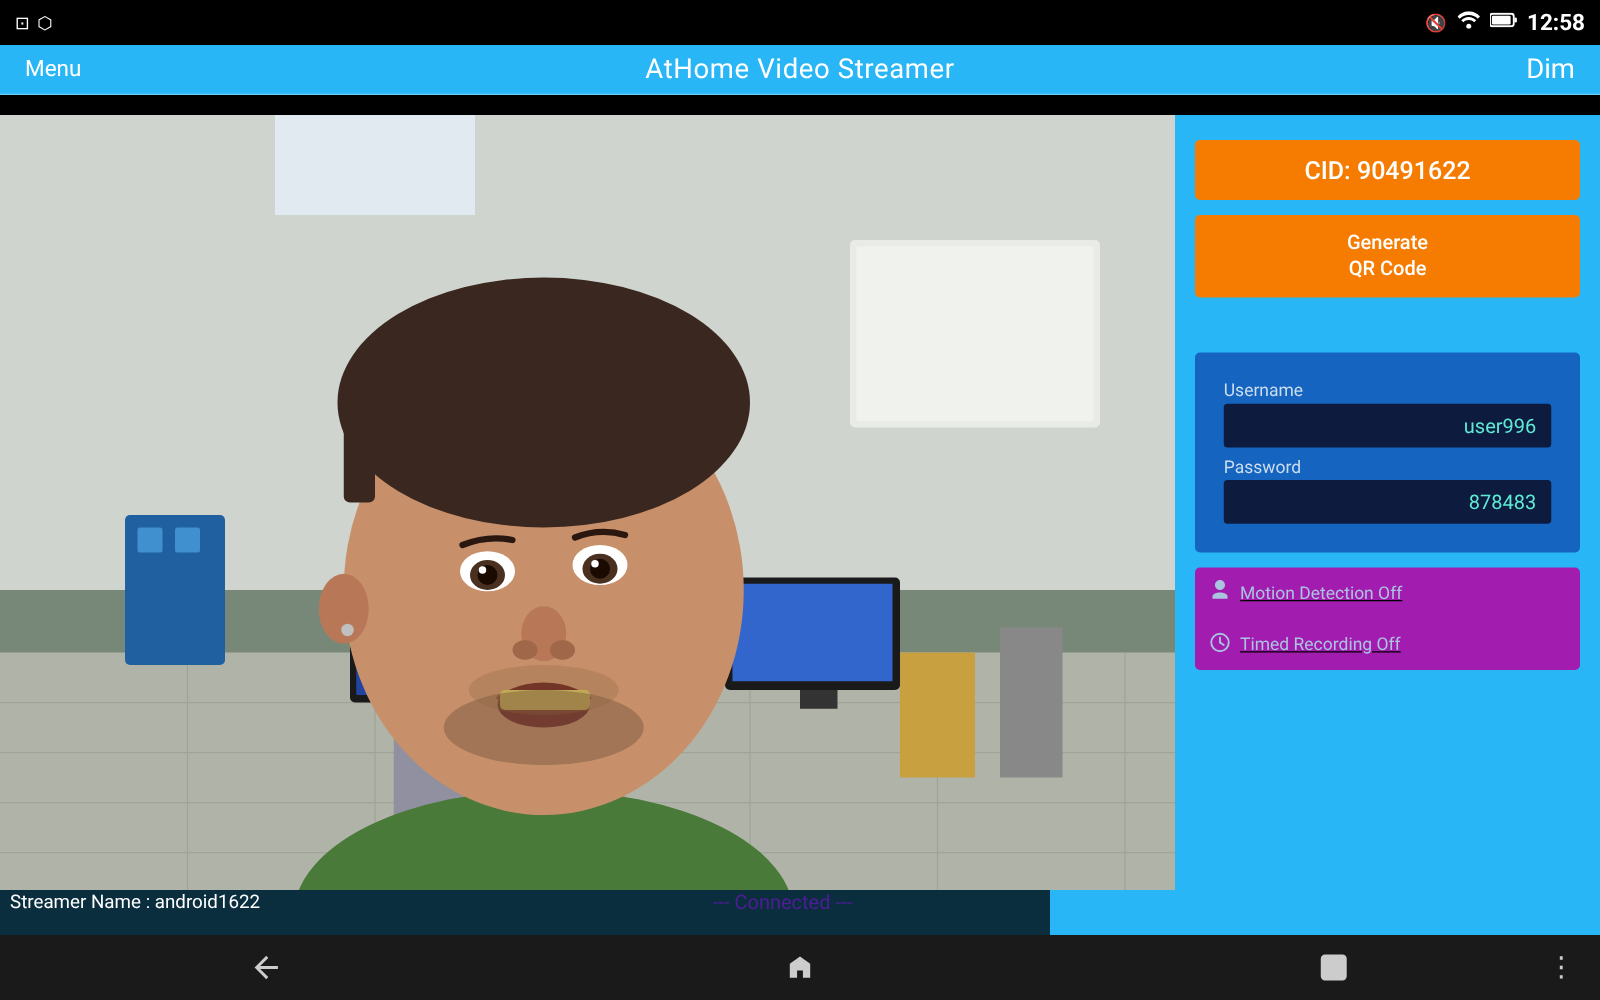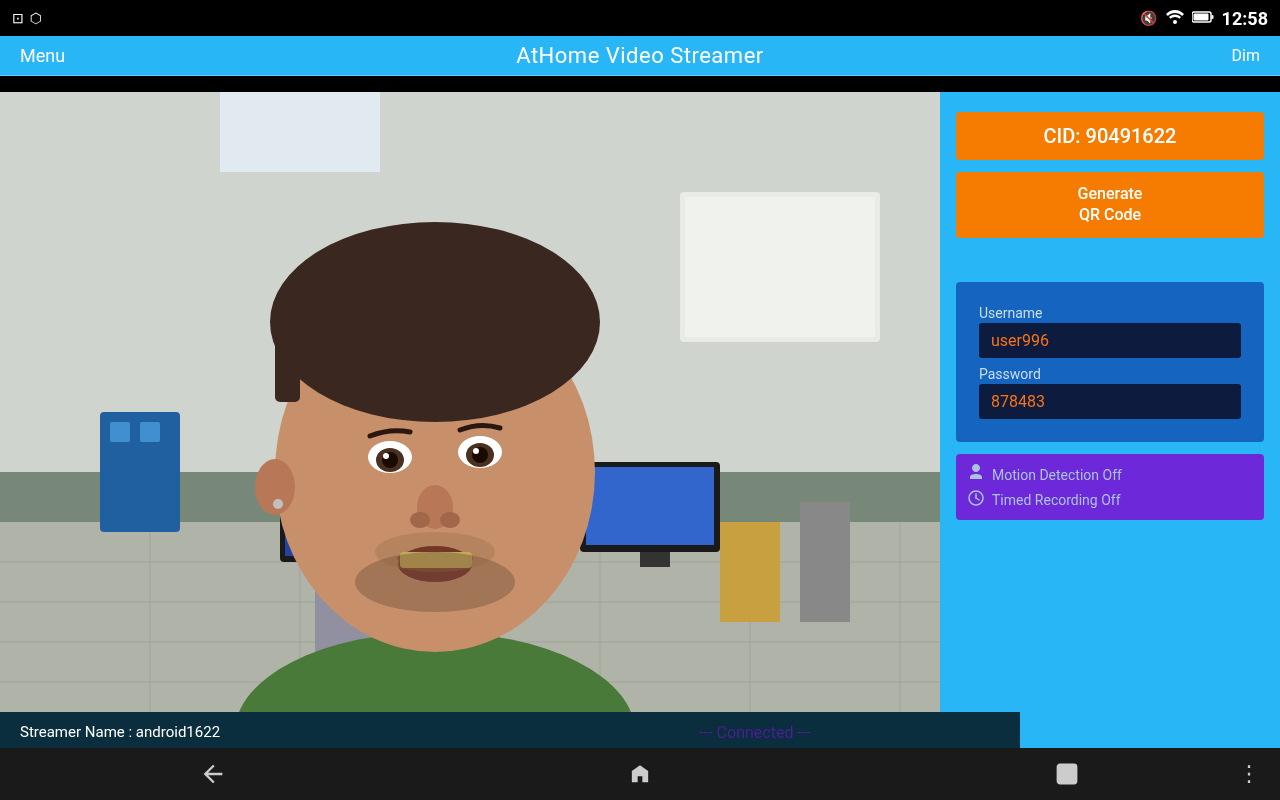--- a/index.html
+++ b/index.html
@@ -62,21 +62,21 @@
       font-size: 18px;
       cursor: pointer;
       background: none;
       border: none;
       font-family: inherit;
     }
     #dim-button {
       position: absolute;
       right: 20px;
       color: #fff;
-      font-size: 16px;
+      font-size: 22px;
       cursor: pointer;
       background: none;
       border: none;
       font-family: inherit;
     }
 
     
     #main-content {
       position: absolute;
       top: 92px;
@@ -107,26 +107,25 @@
     #video-placeholder {
       width: 100%;
       height: 100%;
       background:
         radial-gradient(ellipse at 45% 55%, #c8a882 25%, #a0784a 45%, #7a5c36 60%, #3a3020 80%),
         linear-gradient(180deg, #e8e8e0 0%, #c8c8c0 30%, #a0a098 100%);
       position: relative;
     }
 
     #video-bottom-bar {
-      width: 1020px;
+      width: 840px;
       height: 40px;
       background: rgba(0,0,0,0.75);
       display: flex;
-      align-items: center;
-      padding: 0 20px;
+      padding: 0 8px;
       gap: 0;
     }
     #streamer-name {
       color: #fff;
       font-size: 15px;
       flex: 1;
     }
     #connection-status {
       color: #4c1d95;
       font-size: 16px;
@@ -184,35 +183,37 @@
     }
     .cred-label {
       color: #cde;
       font-size: 14px;
       margin-bottom: 2px;
     }
     .cred-input {
       background: #0d1b3e;
       border: none;
       border-radius: 3px;
-      color: #f97316;
+      color: #5eead4;
       font-size: 16px;
       padding: 8px 12px;
+      text-align: right;
       width: 100%;
       font-family: inherit;
     }
 
     
     #status-panel {
-      background: #6d28d9;
+      background: #a21caf;
       border-radius: 4px;
       padding: 10px 12px;
       display: flex;
       flex-direction: column;
-      gap: 4px;
+      gap: 20px;
+      text-decoration: underline;
     }
     .status-row {
       display: flex;
       align-items: center;
       gap: 8px;
     }
     .status-row-icon {
       color: #aac4e0;
       font-size: 16px;
     }

